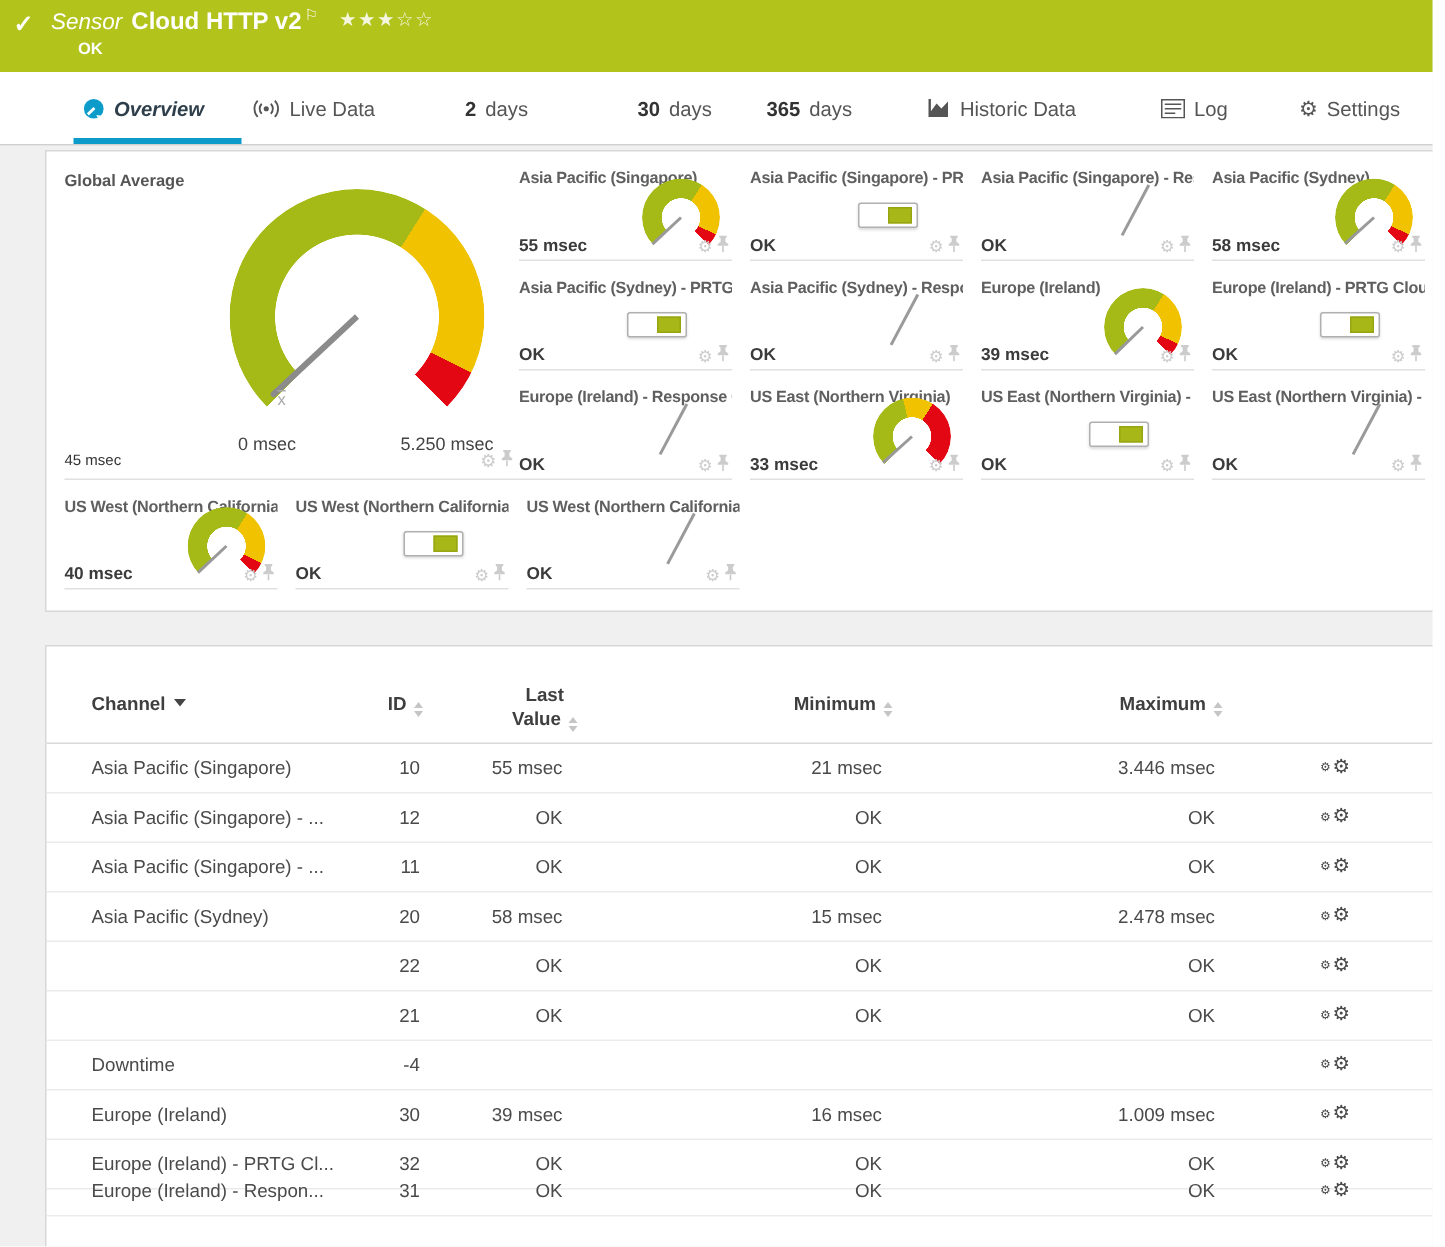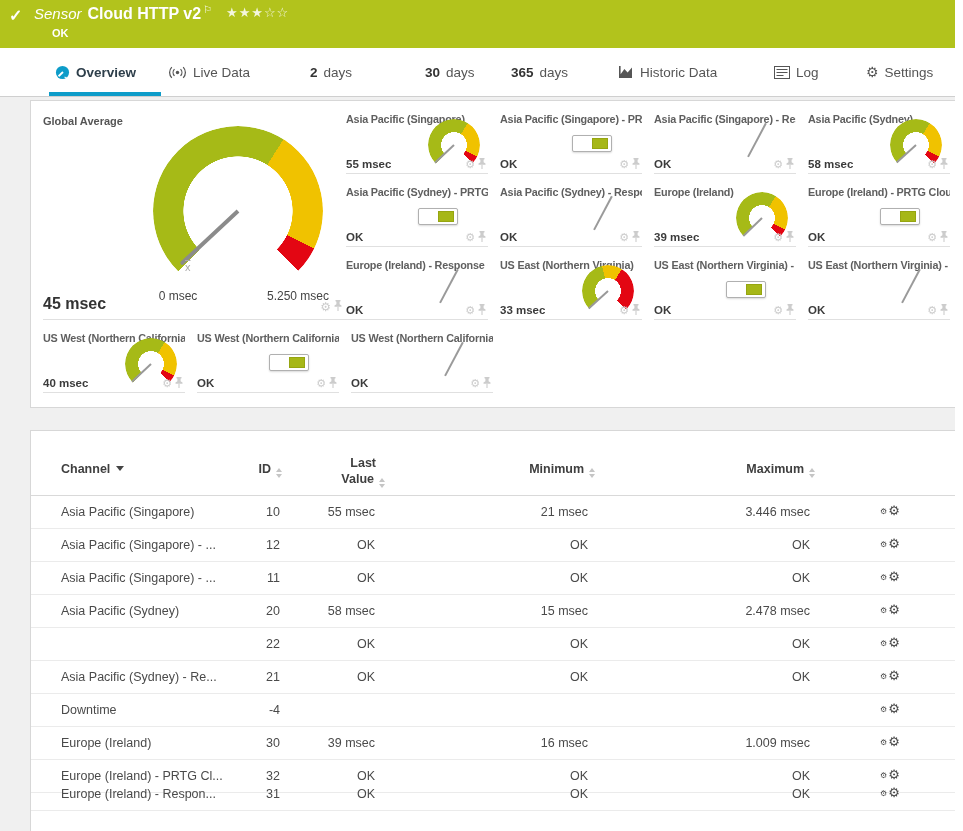--- a/index.html
+++ b/index.html
@@ -33,21 +33,21 @@
   
   .global-cell{position:absolute;left:12px;top:12px;width:303px;height:206px;border-bottom:1px solid #e0e0e0;}
   .global-title{position:absolute;left:0;top:2px;font-size:11px;font-weight:bold;color:#555;}
   .gauge{position:absolute;left:110px;top:13px;width:170px;height:170px;border-radius:50%;
          -webkit-mask:radial-gradient(closest-side,transparent 64%,#000 64.5%);
          mask:radial-gradient(closest-side,transparent 64%,#000 64.5%);}
   .gauge-wrap{position:absolute;left:110px;top:13px;width:170px;height:170px;}
   .needle{position:absolute;left:calc(50% - 2px);bottom:50%;width:4px;height:78px;background:#8b8b8b;border-radius:2px 2px 0 0;transform-origin:50% 100%;}
   .scale-label{position:absolute;top:176px;transform:translateX(-50%);font-size:12px;color:#444;white-space:nowrap;}
   .mean-marker{position:absolute;left:142px;top:148px;font-size:11px;color:#aaa;text-decoration:overline;}
-  .global-value{position:absolute;left:0;bottom:6px;font-size:16px;font-weight:bold;color:#333;}
+  .global-value{position:absolute;left:0;bottom:6px;font-size:10px;font-weight:normal;color:#333;}
 
   
   .cell{position:absolute;width:142px;height:60px;border-bottom:1px solid #e0e0e0;cursor:pointer;}
   .cell-title{position:absolute;left:0;top:0;width:100%;font-size:10.8px;letter-spacing:-.2px;font-weight:bold;color:#5f5f5f;white-space:nowrap;overflow:hidden;}
   .cell-value{position:absolute;left:0;bottom:3px;font-size:11.5px;font-weight:bold;color:#3b3b3b;}
   .cellicons{position:absolute;right:2px;bottom:2px;display:flex;align-items:center;gap:3px;color:#ccc;font-size:11px;}
   .mini-gauge{position:absolute;left:82px;top:6px;width:52px;height:52px;border-radius:50%;
               -webkit-mask:radial-gradient(closest-side,transparent 49%,#000 50%);
               mask:radial-gradient(closest-side,transparent 49%,#000 50%);}
   .mini-wrap{position:absolute;left:82px;top:6px;width:52px;height:52px;}
@@ -86,21 +86,21 @@
 
   <header class="topbar">
     <span class="check">✓</span>
     <div class="title-line">
       <span class="kind">Sensor</span><span class="sensor-name">Cloud HTTP v2</span><span class="flag">⚐</span><span class="stars" id="stars">★★★☆☆</span>
     </div>
     <div class="status-ok">OK</div>
   </header>
 
   <nav class="tabbar" id="tabbar">
-      <div class="tab active" style="left: 55px;">
+      <div class="tab active" style="left: 55px; font-style: italic;">
         <span class="tabicon">
           <svg width="15" height="15" viewBox="0 0 16 16">
             <circle cx="8" cy="8" r="7" fill="#0d9cc9"></circle>
             <path d="M13.2 12.8a7 7 0 0 1-2.4 1.8l-1-2.2z" fill="#fff" opacity=".9"></path>
             <line x1="8.5" y1="7.5" x2="3.8" y2="12" stroke="#fff" stroke-width="2"></line>
           </svg>
         </span>
         <span class="tablabel">Overview</span>
         <i class="underline"></i>
       </div>
@@ -454,21 +454,20 @@
             <span class="c-id">22</span>
             <span class="c-last">OK</span>
             <span class="c-min">OK</span>
             <span class="c-max">OK</span>
             <span class="rowgear">
               <span class="g1">⚙</span>
               <span class="g2">⚙</span>
             </span>
           </div>
           <div class="t-row" style="top: 230px;">
-            <span class="c-channel">Asia Pacific (Sydney) - Re...</span>
             <span class="c-id">21</span>
             <span class="c-last">OK</span>
             <span class="c-min">OK</span>
             <span class="c-max">OK</span>
             <span class="rowgear">
               <span class="g1">⚙</span>
               <span class="g2">⚙</span>
             </span>
           </div>
           <div class="t-row" style="top: 263px;">

